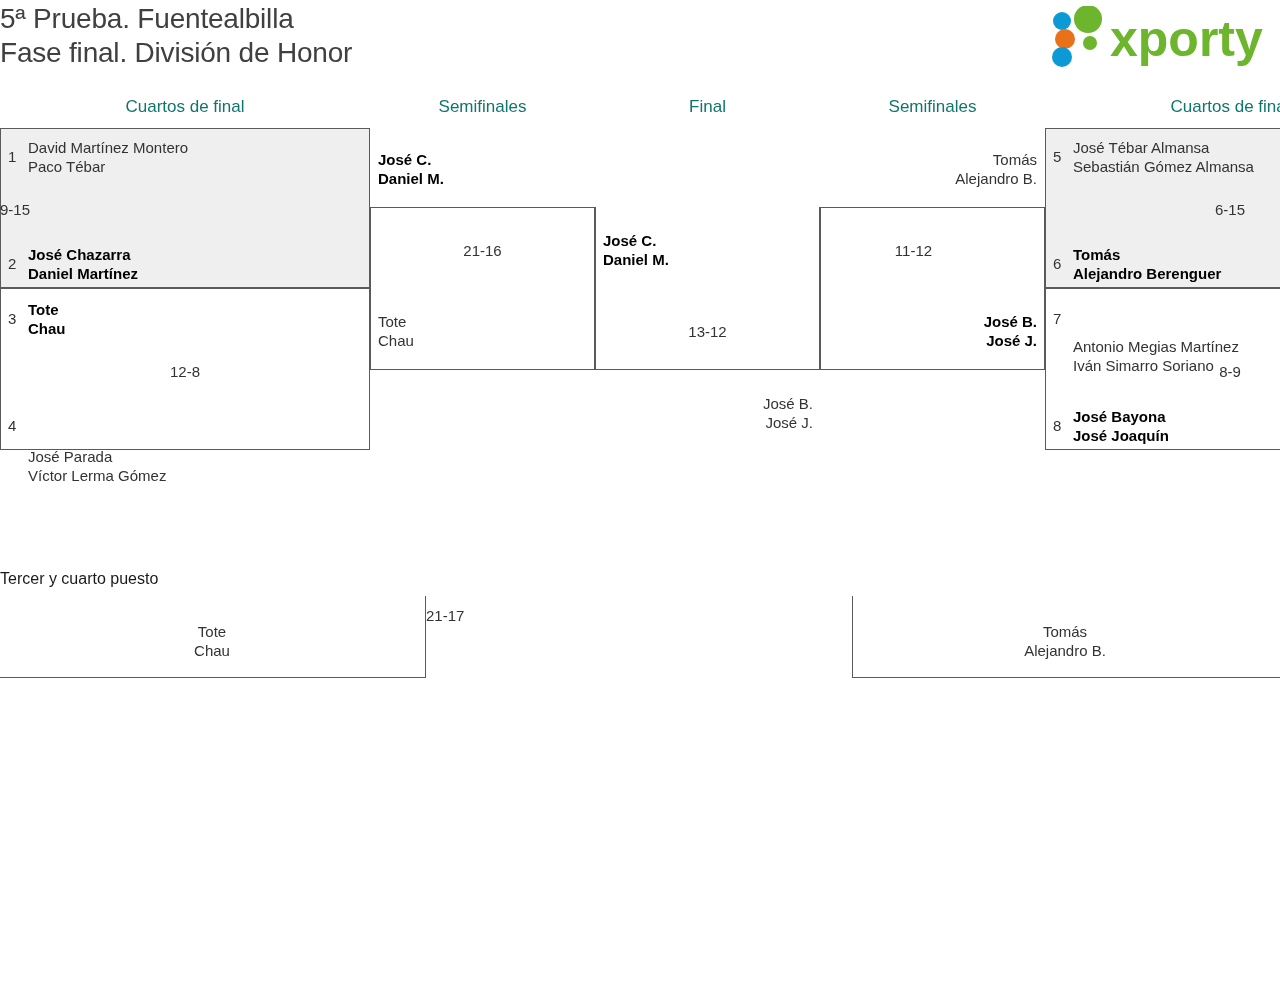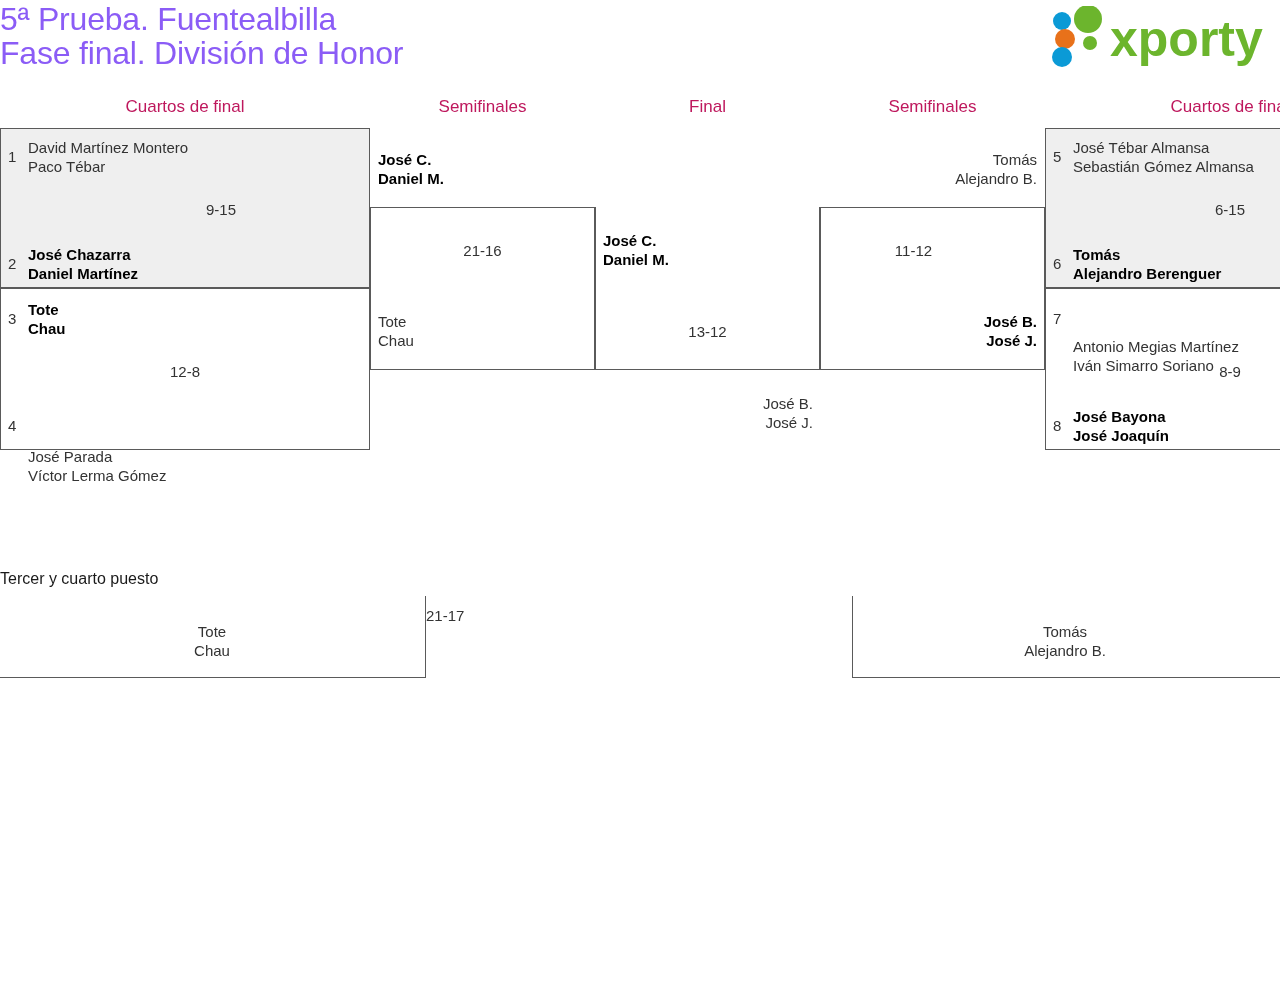--- a/index.html
+++ b/index.html
@@ -17,44 +17,44 @@
     width: 1280px;
     height: 1006px;
     overflow: hidden;
   }
 
   
   .title {
     position: absolute;
     left: 0px;
     top: 2px;
-    font-size: 32px;
+    font-size: 28px;
     line-height: 34px;
     font-weight: 400;
-    color: #8b5cf6;
+    color: #404040;
     letter-spacing: -0.2px;
     white-space: nowrap;
   }
   .title .line { display: block; }
 
   .logo {
     position: absolute;
     right: 4px;
     top: 6px;
     width: 230px;
     height: 62px;
   }
   .logo svg { display: block; }
 
   
   .col-head {
     position: absolute;
     font-size: 17px;
     line-height: 22px;
-    color: #be185d;
+    color: #0f766e;
     white-space: nowrap;
   }
   .ch-qf-left   { left: 0px;   top: 96px; width: 370px; text-align: center; }
   .ch-sf-left   { left: 370px; top: 96px; width: 225px; text-align: center; }
   .ch-final     { left: 595px; top: 96px; width: 225px; text-align: center; }
   .ch-sf-right  { left: 820px; top: 96px; width: 225px; text-align: center; }
   .ch-qf-right  { left: 1045px;top: 96px; width: 370px; text-align: center; }
 
   
   .mbox {
@@ -136,21 +136,21 @@
   <div class="col-head ch-final">Final</div>
   <div class="col-head ch-sf-right">Semifinales</div>
   <div class="col-head ch-qf-right">Cuartos de final</div>
 
   <div class="mbox shaded" style="left:0px; top:128px; width:370px; height:160px;"></div>
   <div class="seed" style="left:8px; top:148px;">1</div>
   <div class="team" style="left:28px; top:138px;">
     <span class="l2">David Martínez Montero</span>
     <span class="l2">Paco Tébar</span>
   </div>
-  <div class="score" style="left:0px; top:200px; width:442px; text-align:center;">9-15</div>
+  <div class="score" style="left:0px; top:200px; width:442px; ">9-15</div>
   <div class="seed" style="left:8px; top:255px;">2</div>
   <div class="team win" style="left:28px; top:245px;">
     <span class="l2">José Chazarra</span>
     <span class="l2">Daniel Martínez</span>
   </div>
 
   <div class="mbox" style="left:0px; top:288px; width:370px; height:162px;"></div>
   <div class="seed" style="left:8px; top:310px;">3</div>
   <div class="team win" style="left:28px; top:300px;">
     <span class="l2">Tote</span>

